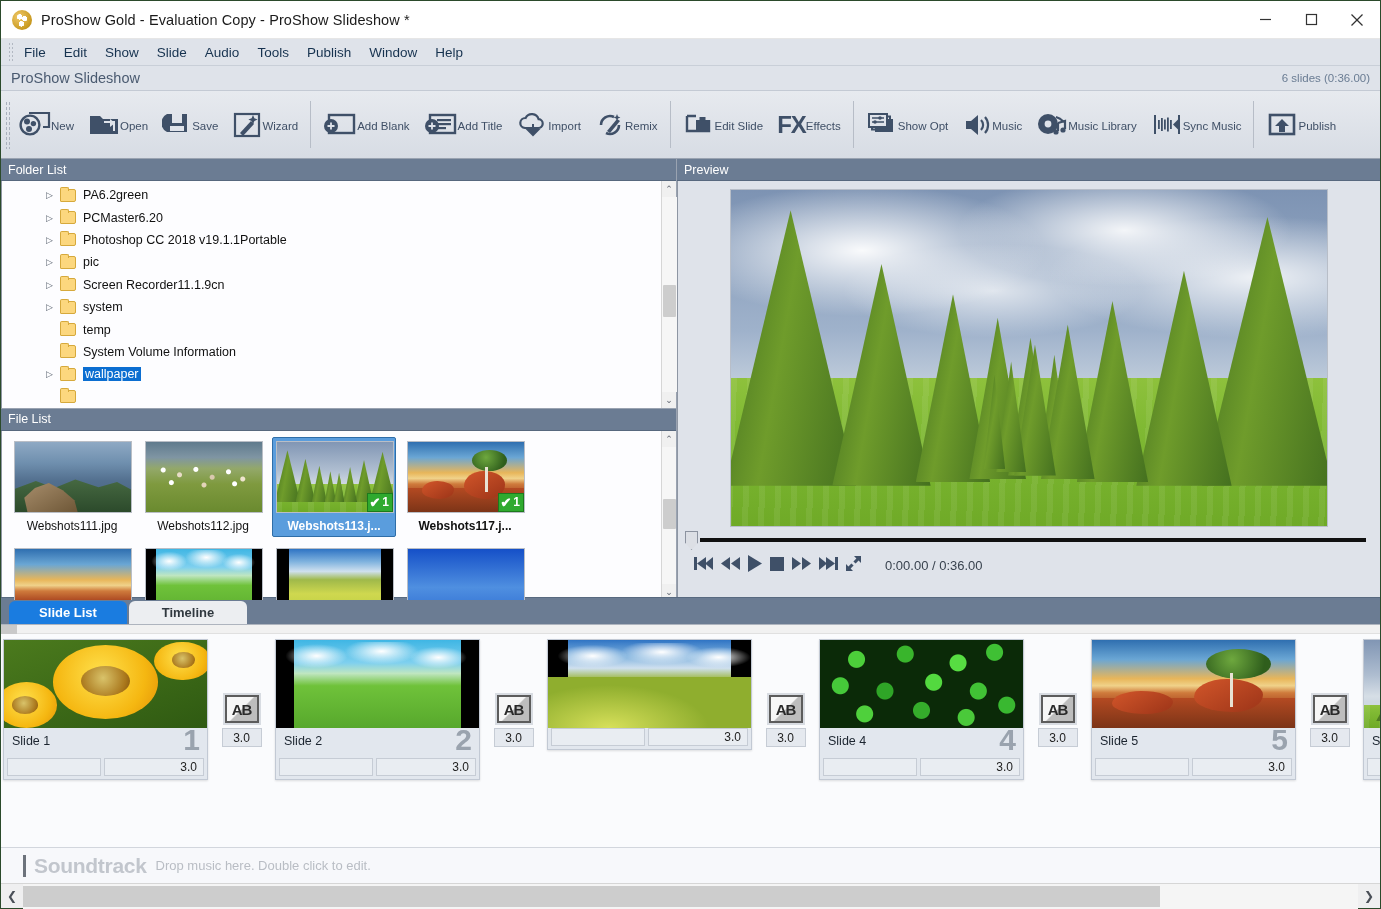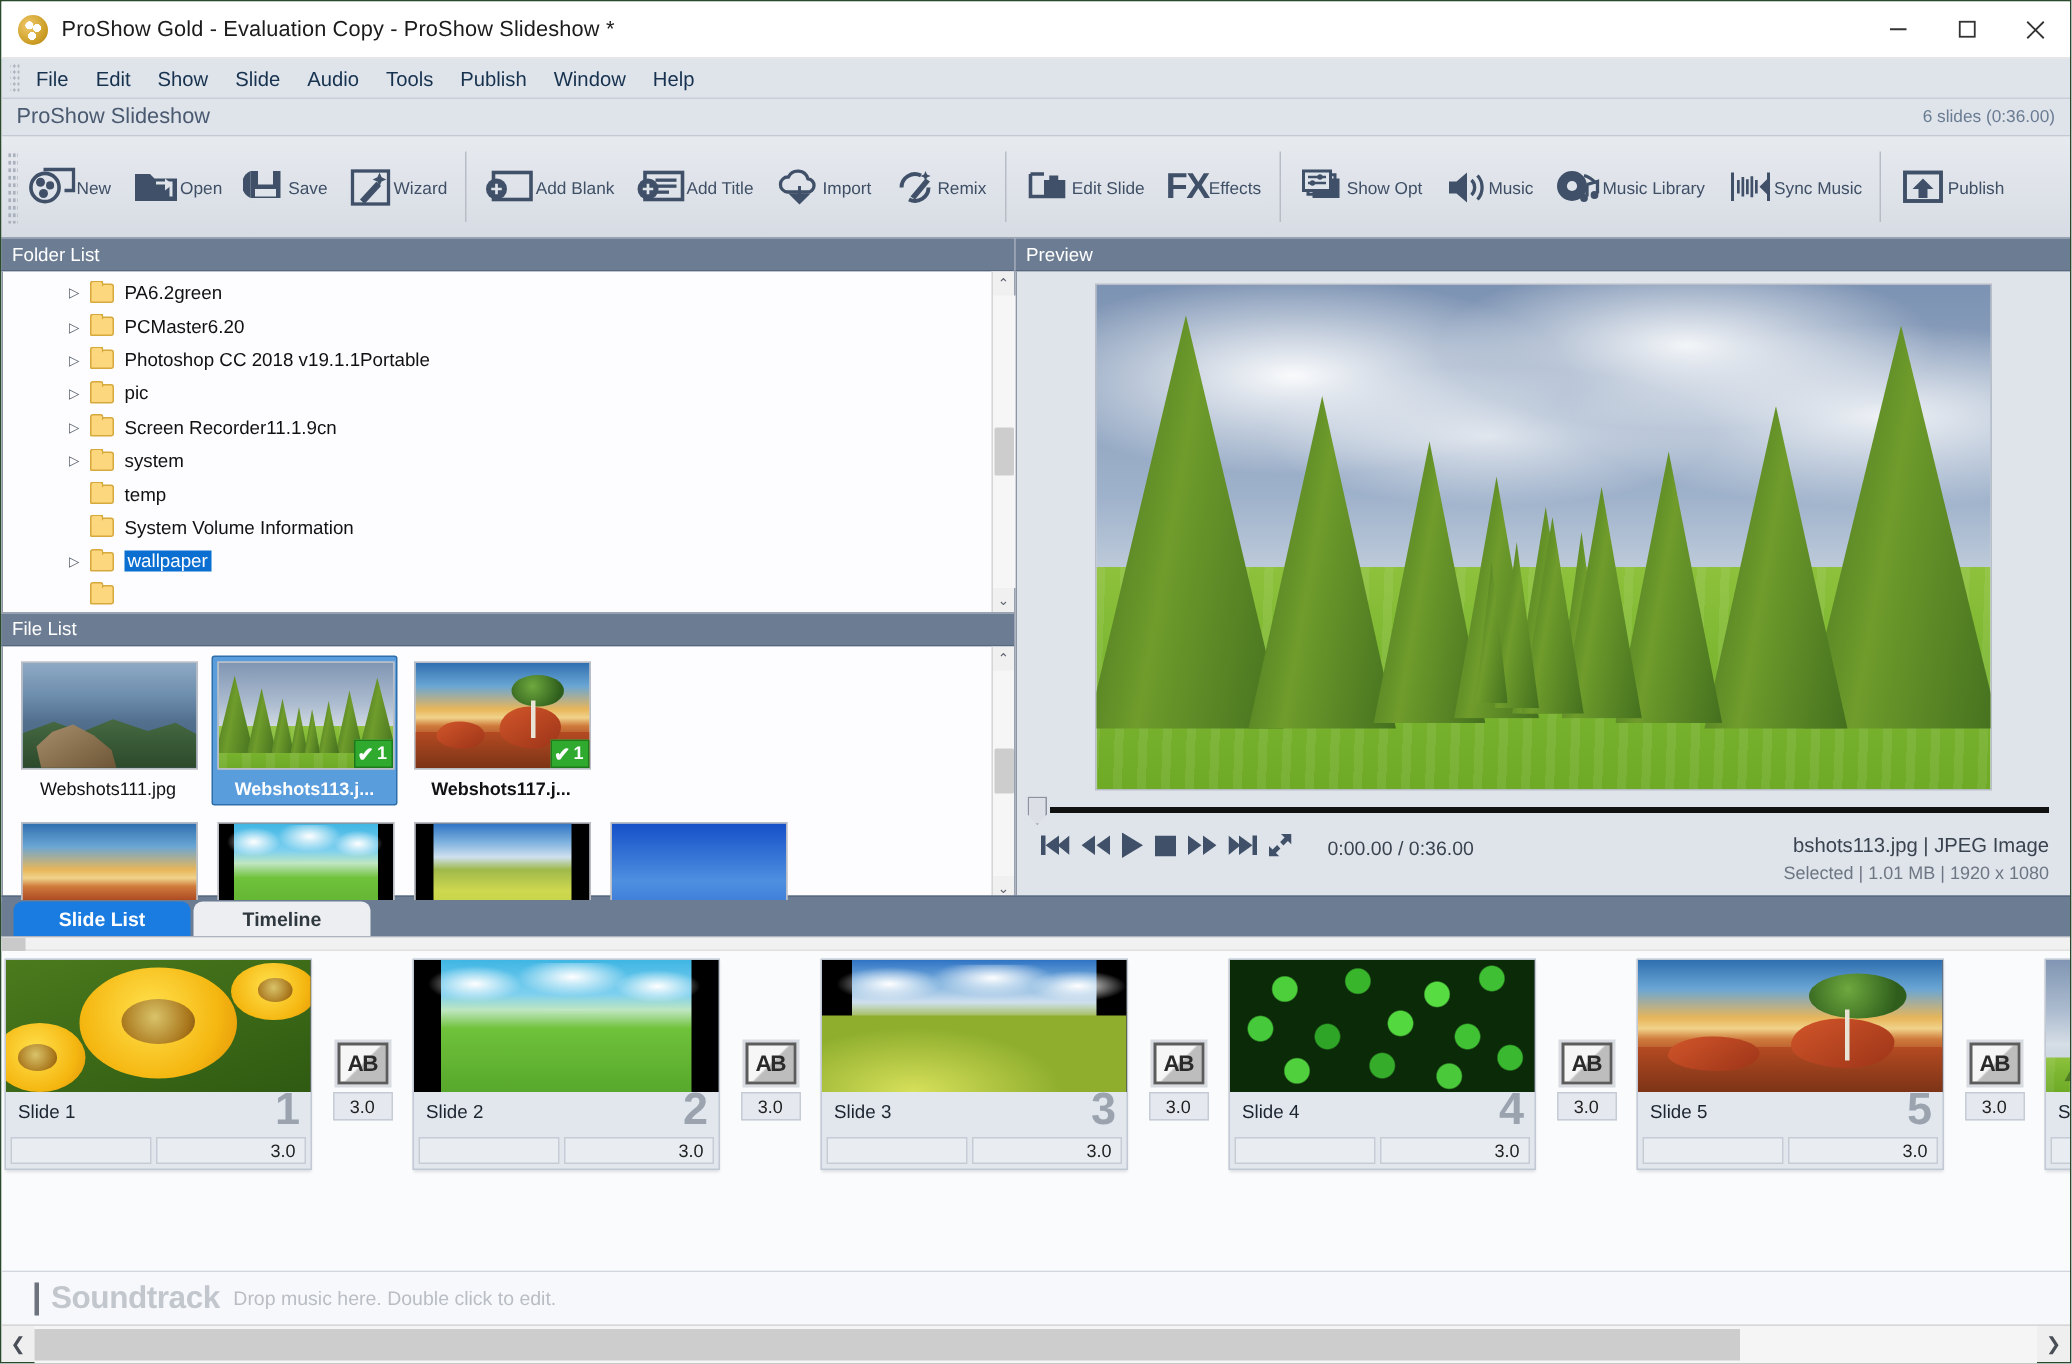--- a/index.html
+++ b/index.html
@@ -635,20 +635,26 @@
             <div class="fcard">
               <div class="fthumb">
                 <div class="thumb-img sc-mountain">
                     <span class="ridge"></span>
                     <span class="rock"></span>
                   </div>
               </div>
               <div class="fname">Webshots111.jpg</div>
             </div>
 
+            <div class="fcard">
+              <div class="fthumb">
+                <div class="thumb-img sc-village"></div>
+              </div>
+              <div class="fname">Webshots112.jpg</div>
+            </div>
 
             <div class="fcard sel">
               <div class="fthumb">
                 <div class="thumb-img sc-topiary">
                   <div class="lawn" style="height:40%;"></div>
                   <span class="cone" style="left:-2%;width:22%;height:74%;"></span>
                   <span class="cone" style="left:16%;width:17%;height:62%;"></span>
                   <span class="cone" style="left:30%;width:13%;height:52%;"></span>
                   <span class="cone" style="left:41%;width:10%;height:44%;"></span>
                   <span class="cone" style="left:50%;width:8%;height:38%;"></span>
@@ -790,24 +796,20 @@
                 </svg>
             </span>
             <span>
               <svg width="15" height="15" viewBox="0 0 15 15" fill="#3f5068">
                   <path d="M8 0h7v7l-2.4-2.4L9.6 7.6 7.4 5.4l3-3z"></path>
                   <path d="M7 15H0V8l2.4 2.4L5.4 7.4l2.2 2.2-3 3z"></path>
                 </svg>
             </span>
           </div>
           <div class="ptime">0:00.00 / 0:36.00</div>
-          <div class="pinfo">
-            <div class="l1">bshots113.jpg  |  JPEG Image</div>
-            <div class="l2">Selected |  1.01 MB  |  1920 x 1080</div>
-          </div>
         </div>
       </div>
     </div>
   </div>
 
   <div class="tabbar">
     <div class="tab active">Slide List</div>
     <div class="tab inactive">Timeline</div>
   </div>
 
@@ -864,24 +866,20 @@
       </div>
 
       <div class="slide">
         <div class="sthumb">
           <div class="thumb-img sc-hills">
               <span class="inner"></span>
               <span class="clouds"></span>
               <span class="h1"></span>
             </div>
         </div>
-        <div class="sbar">
-          <span class="sname">Slide 3</span>
-          <span class="snum">3</span>
-        </div>
         <div class="sfields">
           <div class="sfield"></div>
           <div class="sfield right">3.0</div>
         </div>
       </div>
 
       <div class="trans">
         <div class="trans-icon">AB</div>
         <div class="trans-time">3.0</div>
       </div>

